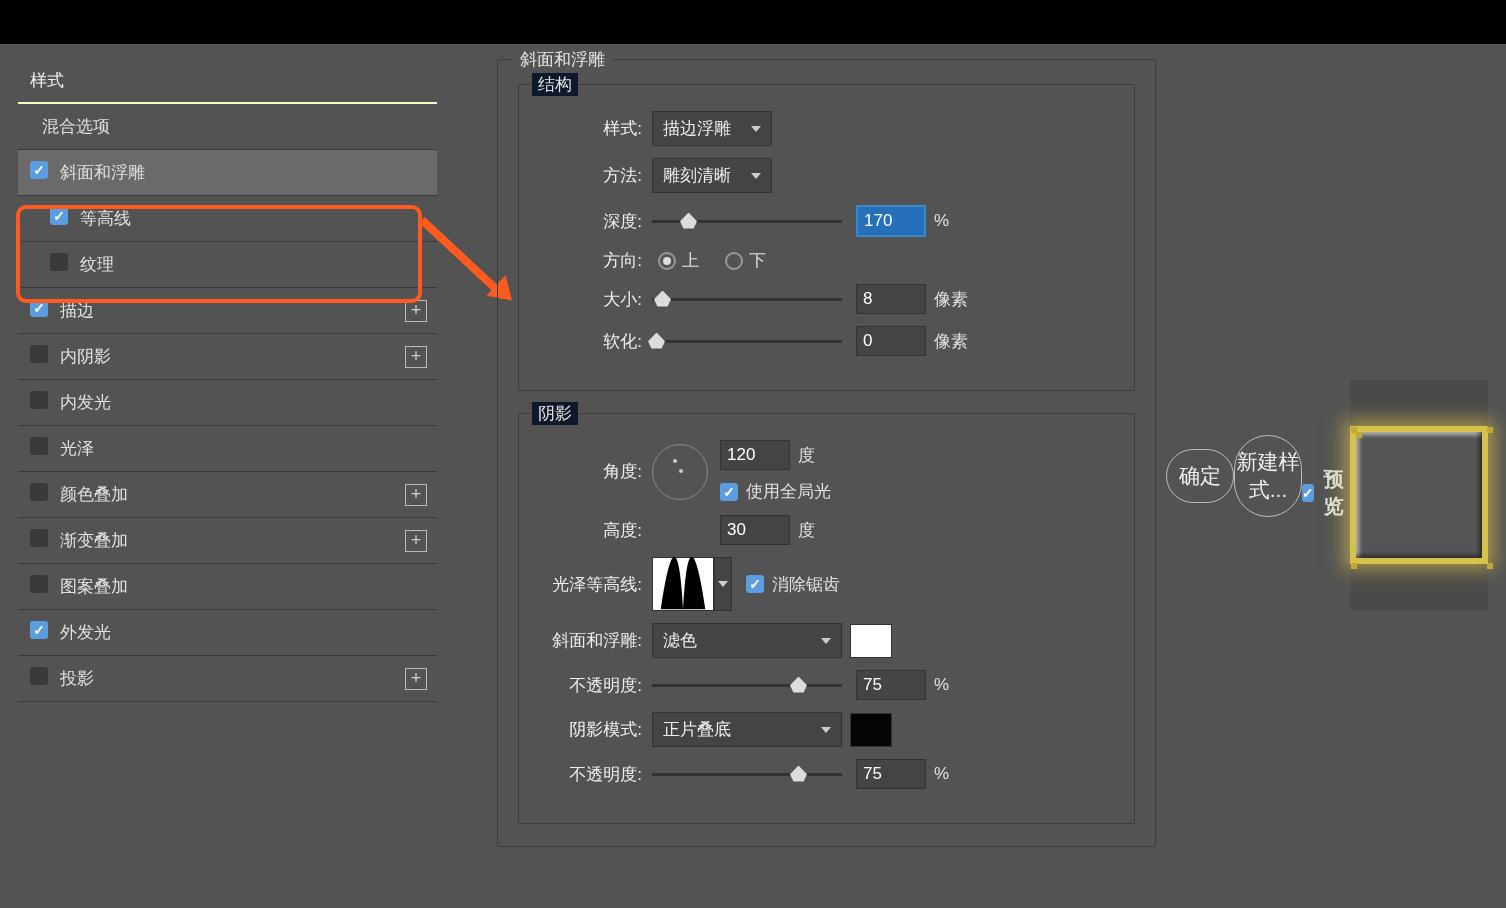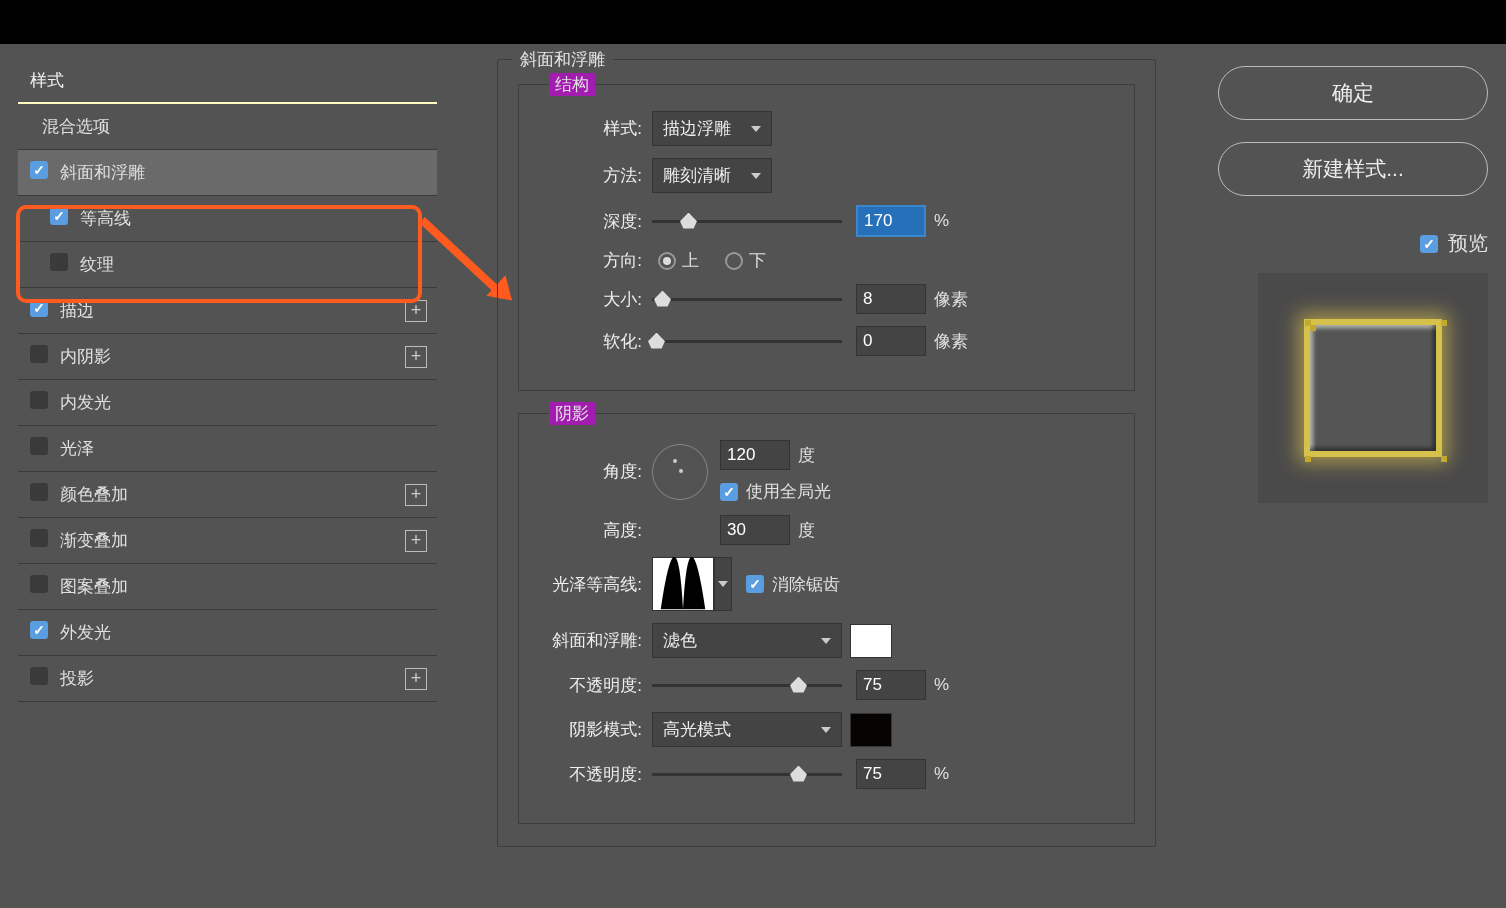--- a/index.html
+++ b/index.html
@@ -48,21 +48,21 @@
   .fieldset {
     border: 1px solid #3d3d3d; border-radius: 2px; margin-bottom: 16px;
     padding: 18px 20px 22px 20px; position: relative;
   }
   .fieldset > .legend {
     position: absolute; top: -12px; left: 14px; background: #535353; padding: 0 8px; color: #e8e8e8;
   }
   .sub-fieldset {
     border: 1px solid #3d3d3d; padding: 14px 18px 22px 18px; position: relative; margin-top: 6px;
   }
-  .sub-fieldset > .legend { position:absolute; top:-12px; left:30px; background:#a21caf; padding:0 6px; }
+  .sub-fieldset > .legend { position:absolute; top:-12px; left:13px; background:#0f172a; padding:0 6px; }
 
   .row { display:flex; align-items:center; margin: 12px 0; }
   .row-label { width: 115px; text-align: right; padding-right: 10px; color:#eee; }
   .dropdown {
     background:#444; border:1px solid #333; padding:5px 30px 5px 10px; position:relative; min-width:120px; color:#eee;
   }
   .dropdown.wide { min-width: 190px; }
   .dropdown::after {
     content:""; position:absolute; right:10px; top:50%; transform:translateY(-50%);
     border-left:5px solid transparent; border-right:5px solid transparent; border-top:6px solid #ccc;
@@ -85,21 +85,21 @@
   .angle-dial .tick { position:absolute;width:4px;height:4px;border-radius:50%;background:#ccc; }
   .contour-pick {
     width:62px;height:54px;background:#fff;display:flex;align-items:flex-end;justify-content:center;border:1px solid #333;position:relative;
   }
   .contour-pick svg { width:62px;height:54px; }
   .contour-dd { width:18px;height:54px;background:#444;border:1px solid #333;display:flex;align-items:center;justify-content:center;margin-right:14px; }
   .contour-dd::after{content:"";border-left:5px solid transparent;border-right:5px solid transparent;border-top:6px solid #ccc;}
   .swatch { width:42px;height:34px;border:1px solid #333;margin-left:8px; }
 
   
-  .right-panel { width: 340px; padding: 22px 18px 0 0; display:flex;flex-direction:column;align-items:flex-end; }
+  .right-panel { width: 340px; padding: 22px 18px 0 0; display:flex;flex-direction:row;align-items:center; }
   .pill-btn {
     width: 270px; padding: 12px 0; border:1px solid #bbb; border-radius: 40px; text-align:center;
     margin-bottom: 22px; color:#eee; font-size:21px;
   }
   .preview-row { display:flex;align-items:center;margin-top:12px; }
   .preview-canvas {
     width: 230px; height: 230px; background:#4a4a4a; margin-top:16px;
     display:flex;align-items:center;justify-content:center;position:relative;
   }
   .preview-canvas .frame {
@@ -289,41 +289,41 @@
           <div class="row-label">不透明度:</div>
           <div class="slider-track">
               <div class="slider-thumb" style="left:138px;"></div>
             </div>
           <input class="num-input" value="75" style="">
           <span class="unit">%</span>
         </div>
 
         <div class="row">
           <div class="row-label">阴影模式:</div>
-          <div class="dropdown wide">高光模式</div>
+          <div class="dropdown wide">正片叠底</div>
           <div class="swatch" style="background:#050402;"></div>
         </div>
 
         <div class="row">
           <div class="row-label">不透明度:</div>
           <div class="slider-track">
               <div class="slider-thumb" style="left:138px;"></div>
             </div>
           <input class="num-input" value="75" style="">
           <span class="unit">%</span>
         </div>
       </div>
     </div>
   </div>
 
   <div class="right-panel">
     <div class="pill-btn">确定</div>
     <div class="pill-btn">新建样式...</div>
     <div class="preview-row">
       <span class="checkbox checked"></span>
-      <span style="margin-left:10px;font-size:20px;">预览</span>
+      <span style="margin-left:10px;font-size:20px;font-weight:bold;">预览</span>
     </div>
     <div class="preview-canvas">
       <div class="frame"></div>
     </div>
   </div>
 
 </div>
 
 </body></html>

